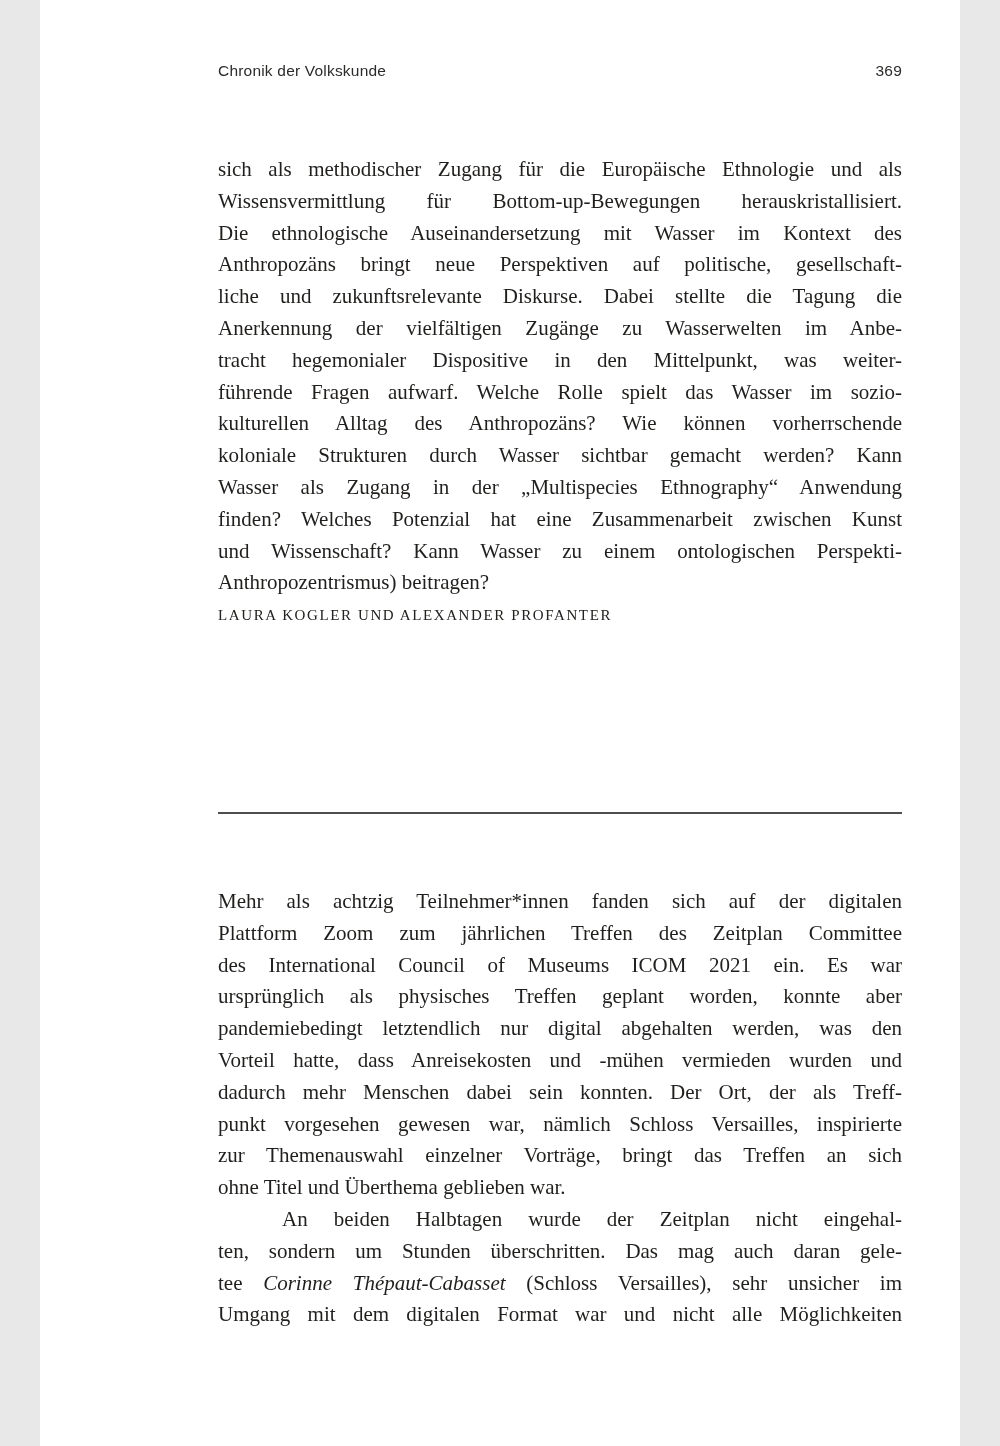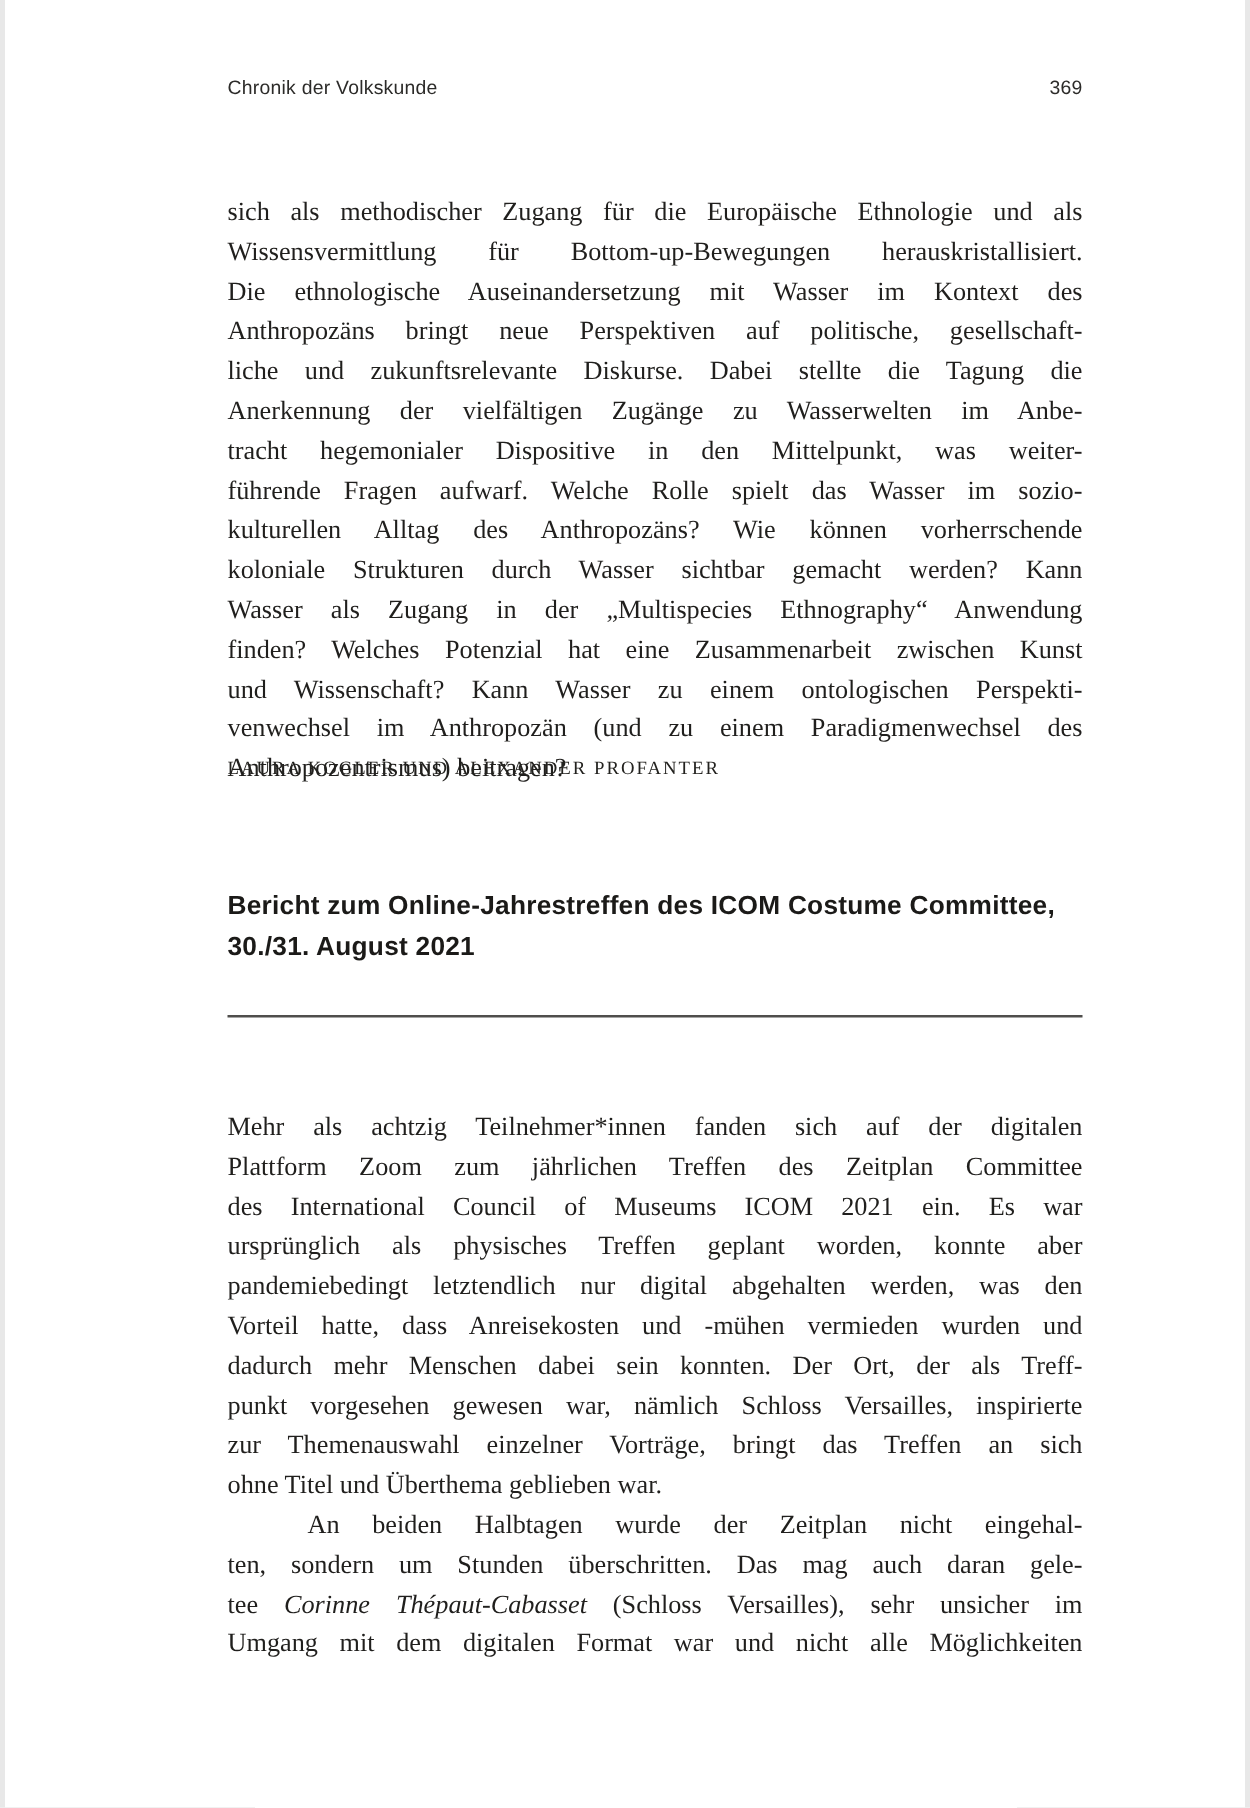--- a/index.html
+++ b/index.html
@@ -1,18 +1,18 @@
 <!DOCTYPE html>
 <html><head>
 <meta charset="utf-8">
 <style>
   html,body{margin:0;padding:0;background:#e8e8e8;}
   .page{
     position:relative;
-    width:992px;height:1446px;
+    width:920px;height:1446px;
     margin:0 auto;
     background:#ffffff;
     font-family:"Liberation Serif", serif;
     color:#201f1d;
     overflow:hidden;
   }
   
   .runhead{
     position:absolute;top:62px;left:178px;width:684px;
     display:flex;justify-content:space-between;align-items:baseline;
@@ -65,30 +65,25 @@
       <div class="line just"><span>Anthropozäns bringt neue Perspektiven auf politische, gesellschaft-</span></div>
       <div class="line just"><span>liche und zukunftsrelevante Diskurse. Dabei stellte die Tagung die</span></div>
       <div class="line just"><span>Anerkennung der vielfältigen Zugänge zu Wasserwelten im Anbe-</span></div>
       <div class="line just"><span>tracht hegemonialer Dispositive in den Mittelpunkt, was weiter-</span></div>
       <div class="line just"><span>führende Fragen aufwarf. Welche Rolle spielt das Wasser im sozio-</span></div>
       <div class="line just"><span>kulturellen Alltag des Anthropozäns? Wie können vorherrschende</span></div>
       <div class="line just"><span>koloniale Strukturen durch Wasser sichtbar gemacht werden? Kann</span></div>
       <div class="line just"><span>Wasser als Zugang in der „Multispecies Ethnography“ Anwendung</span></div>
       <div class="line just"><span>finden? Welches Potenzial hat eine Zusammenarbeit zwischen Kunst</span></div>
       <div class="line just"><span>und Wissenschaft? Kann Wasser zu einem ontologischen Perspekti-</span></div>
-      <div class="line just"><span>venwechsel im Anthropozän (und zu einem Paradigmenwechsel des</span></div>
       <div class="line"><span>Anthropozentrismus) beitragen?</span></div>
     </div>
 
   <div class="authors">LAURA KOGLER UND ALEXANDER PROFANTER</div>
 
-  <div class="heading">
-    <div>Bericht zum Online-Jahrestreffen des ICOM Costume Committee,</div>
-    <div>30./31. August 2021</div>
-  </div>
 
   <hr class="rule">
 
   <div class="block b2">
       <div class="line just"><span>Mehr als achtzig Teilnehmer*innen fanden sich auf der digitalen</span></div>
       <div class="line just"><span>Plattform Zoom zum jährlichen Treffen des Zeitplan Committee</span></div>
       <div class="line just"><span>des International Council of Museums ICOM 2021 ein. Es war</span></div>
       <div class="line just"><span>ursprünglich als physisches Treffen geplant worden, konnte aber</span></div>
       <div class="line just"><span>pandemiebedingt letztendlich nur digital abgehalten werden, was den</span></div>
       <div class="line just"><span>Vorteil hatte, dass Anreisekosten und -mühen vermieden wurden und</span></div>

